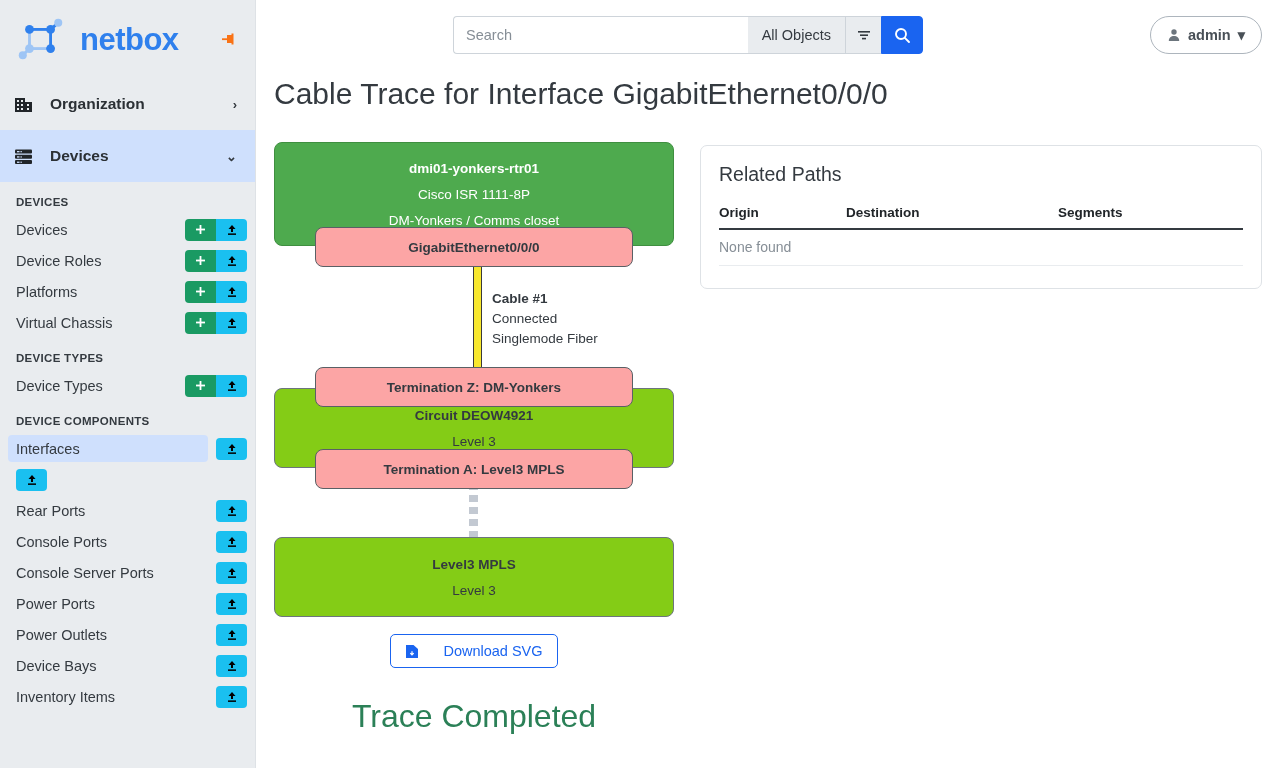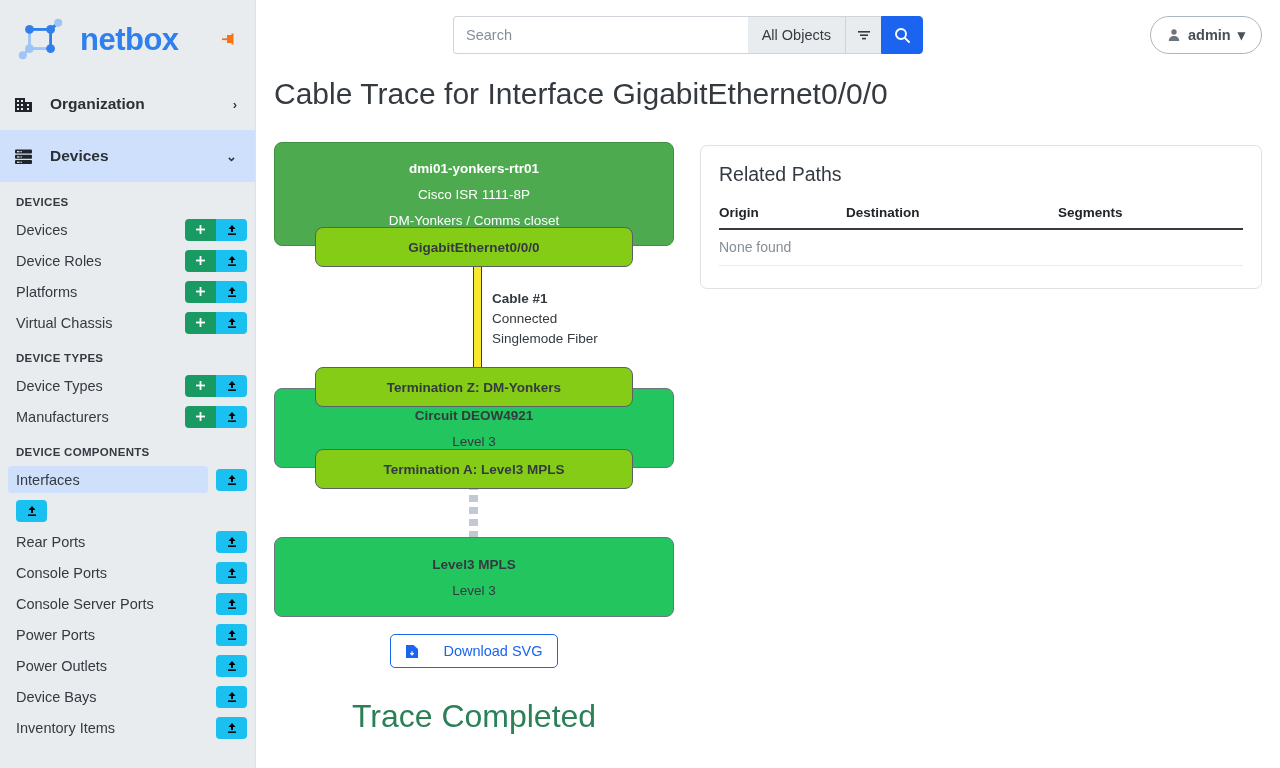--- a/index.html
+++ b/index.html
@@ -206,32 +206,32 @@
     background: #4eaa4e;
     height: 104px;
     border: 1px solid #3f8f40;
     color: #ffffff;
   }
   .node.device .l1 { font-weight: 700; font-size: 13.5px; margin-bottom: 11px; }
   .node.device .l2 { font-size: 13.5px; margin-bottom: 11px; }
   .node.device .l3 { font-size: 13.5px; }
 
   .node.grey {
-    background: #22c55e;
+    background: #84cc16;
     border: 1px solid #6c757d;
     color: #343a40;
   }
   .node.grey .l1 { font-weight: 700; font-size: 13.5px; margin-bottom: 11px; }
   .node.grey .l2 { font-size: 13.5px; }
 
   .term-box {
     width: 318px;
     height: 40px;
     margin: 0 auto;
-    background: #84cc16;
+    background: #fca5a5;
     border: 1px solid #5a6065;
     border-radius: 8px;
     display: flex; align-items: center; justify-content: center;
     font-size: 13.5px;
     font-weight: 700;
     color: #343a40;
     position: relative;
     z-index: 3;
   }
 
@@ -495,39 +495,20 @@
           </button>
         <button class="mini-btn imp">
             <svg width="12" height="12" viewBox="0 0 12 12">
               <path d="M6 1 L9.5 5 H7 V8 H5 V5 H2.5 Z" fill="#000"></path>
               <rect x="2" y="9.4" width="8" height="1.5" fill="#000"></rect>
             </svg>
           </button>
       </span>
     </div>
 
-    <div class="nav-row">
-      <span class="nr-label-wrap">
-          <span>Manufacturers</span>
-        </span>
-      <span class="btn-group">
-        <button class="mini-btn add">
-            <svg width="11" height="11" viewBox="0 0 11 11">
-              <rect x="4.6" y="1" width="1.8" height="9" fill="#fff"></rect>
-              <rect x="1" y="4.6" width="9" height="1.8" fill="#fff"></rect>
-            </svg>
-          </button>
-        <button class="mini-btn imp">
-            <svg width="12" height="12" viewBox="0 0 12 12">
-              <path d="M6 1 L9.5 5 H7 V8 H5 V5 H2.5 Z" fill="#000"></path>
-              <rect x="2" y="9.4" width="8" height="1.5" fill="#000"></rect>
-            </svg>
-          </button>
-      </span>
-    </div>
 
     <div class="section-title">DEVICE COMPONENTS</div>
 
     <div class="nav-row active">
       <span class="nr-label-wrap">
           <span>Interfaces</span>
         </span>
       <span class="btn-group">
         <button class="mini-btn imp solo">
             <svg width="12" height="12" viewBox="0 0 12 12">

